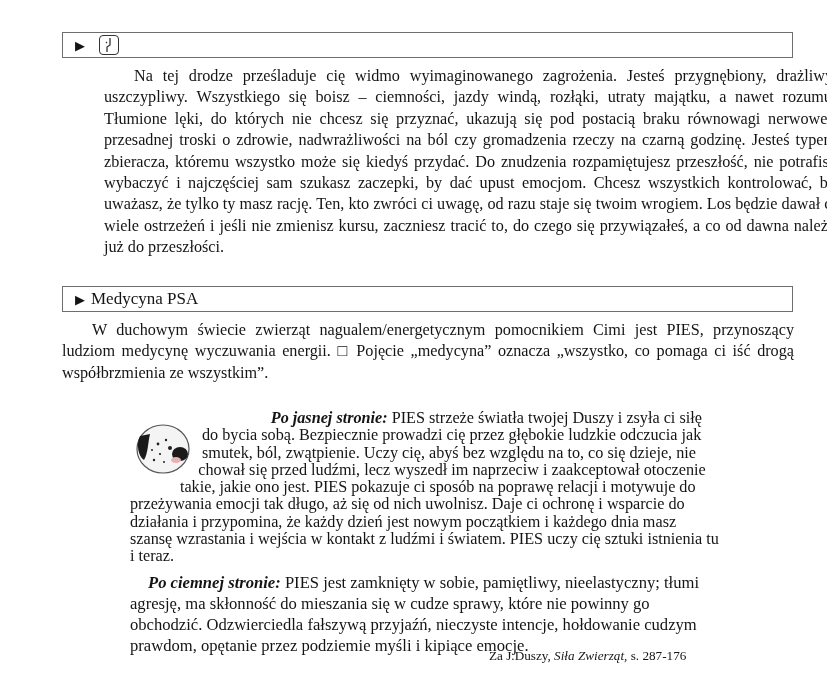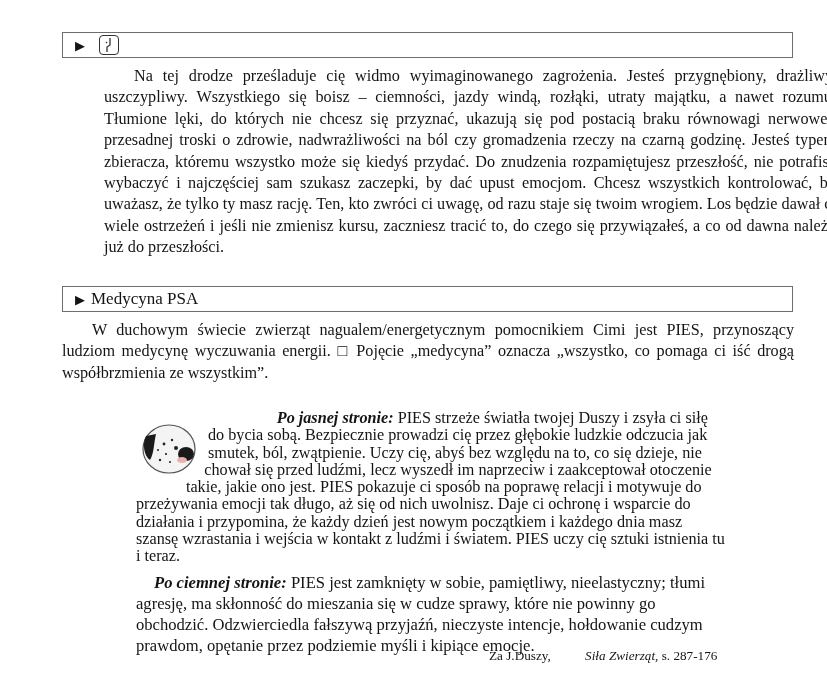--- a/index.html
+++ b/index.html
@@ -52,21 +52,21 @@
       font-size: 16.2px;
       line-height: 21.4px;
       text-align: justify;
       text-indent: 30px;
       margin: 0;
     }
     .p1 { top: 66px; margin-left: 42px; }
     .p2 { top: 320px; font-family: Liberation Serif, serif; }
     .box {
       position: absolute;
-      left: 136px;
+      left: 130px;
       top: 410px;
       width: 592px;
       font-family: "Liberation Sans", sans-serif;
     }
     .dog {
       float: left;
       width: 66px;
       height: 66px;
       margin: 4px 6px 2px 0;
       shape-outside: circle(50%);
@@ -85,21 +85,21 @@
       font-size: 16.6px;
       line-height: 21px;
     }
     .box b { font-style: italic; }
     .source {
       position: absolute;
       left: 489px;
       top: 648px;
       font-size: 13.2px;
     }
-    .source i { font-style: italic; margin-left: 31px; }
+    .source i { font-style: italic; }
   </style>
 </head>
 <body>
 
 <div class="section-header hdr1">
   <span class="arrow">▶</span>
   <span class="glyph-box">
     <svg width="14" height="16" viewBox="0 0 14 16">
       <path d="M8 1 L8 8 L5 10 L5 15" stroke="#333" stroke-width="1.3" fill="none"></path>
       <path d="M4 6 L5 5" stroke="#333" stroke-width="1.2" fill="none"></path>

